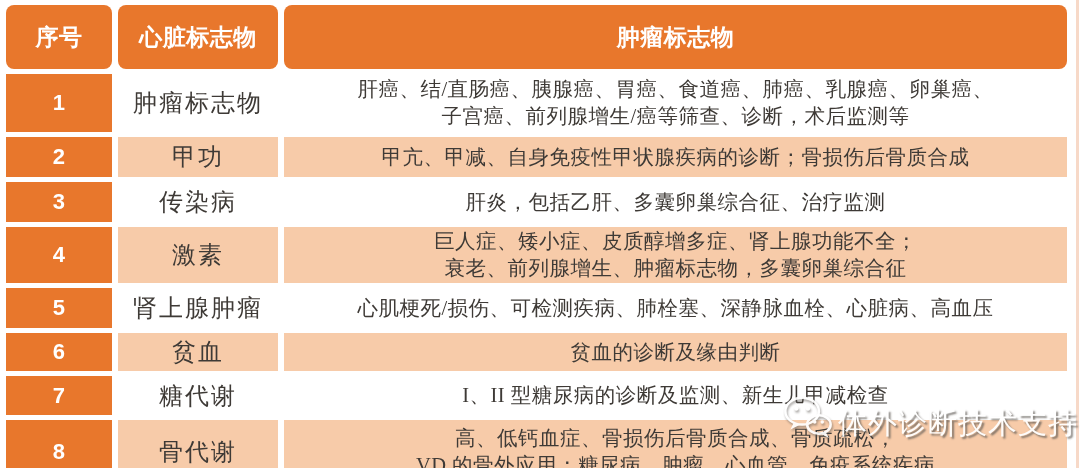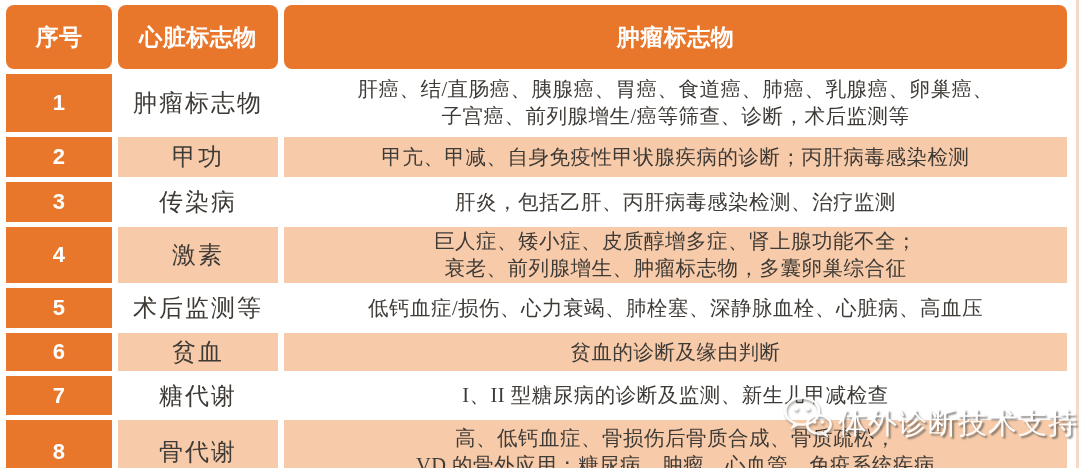--- a/index.html
+++ b/index.html
@@ -127,37 +127,37 @@
   <tbody>
     <tr>
       <td class="num">1</td>
       <td class="cat">肿瘤标志物</td>
       <td class="dis">肝癌、结/直肠癌、胰腺癌、胃癌、食道癌、肺癌、乳腺癌、卵巢癌、
 子宫癌、前列腺增生/癌等筛查、诊断，术后监测等</td>
     </tr>
     <tr>
       <td class="num">2</td>
       <td class="cat">甲功</td>
-      <td class="dis">甲亢、甲减、自身免疫性甲状腺疾病的诊断；丙肝病毒感染检测</td>
+      <td class="dis">甲亢、甲减、自身免疫性甲状腺疾病的诊断；骨损伤后骨质合成</td>
     </tr>
     <tr>
       <td class="num">3</td>
       <td class="cat">传染病</td>
-      <td class="dis">肝炎，包括乙肝、丙肝病毒感染检测、治疗监测</td>
+      <td class="dis">肝炎，包括乙肝、多囊卵巢综合征、治疗监测</td>
     </tr>
     <tr>
       <td class="num">4</td>
       <td class="cat">激素</td>
       <td class="dis">巨人症、矮小症、皮质醇增多症、肾上腺功能不全；
 衰老、前列腺增生、肿瘤标志物，多囊卵巢综合征</td>
     </tr>
     <tr>
       <td class="num">5</td>
-      <td class="cat">术后监测等</td>
-      <td class="dis">低钙血症/损伤、心力衰竭、肺栓塞、深静脉血栓、心脏病、高血压</td>
+      <td class="cat">肾上腺肿瘤</td>
+      <td class="dis">心肌梗死/损伤、可检测疾病、肺栓塞、深静脉血栓、心脏病、高血压</td>
     </tr>
     <tr>
       <td class="num">6</td>
       <td class="cat">贫血</td>
       <td class="dis">贫血的诊断及缘由判断</td>
     </tr>
     <tr>
       <td class="num">7</td>
       <td class="cat">糖代谢</td>
       <td class="dis">I、II 型糖尿病的诊断及监测、新生儿甲减检查</td>

